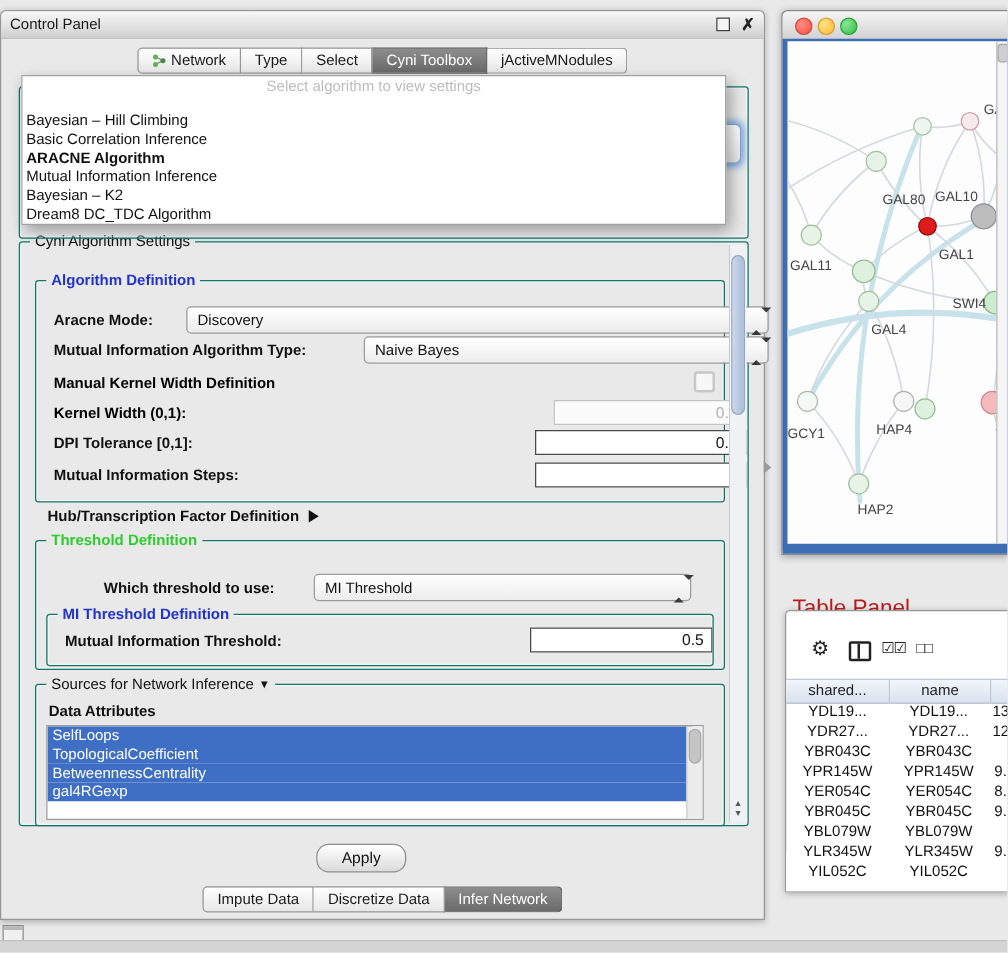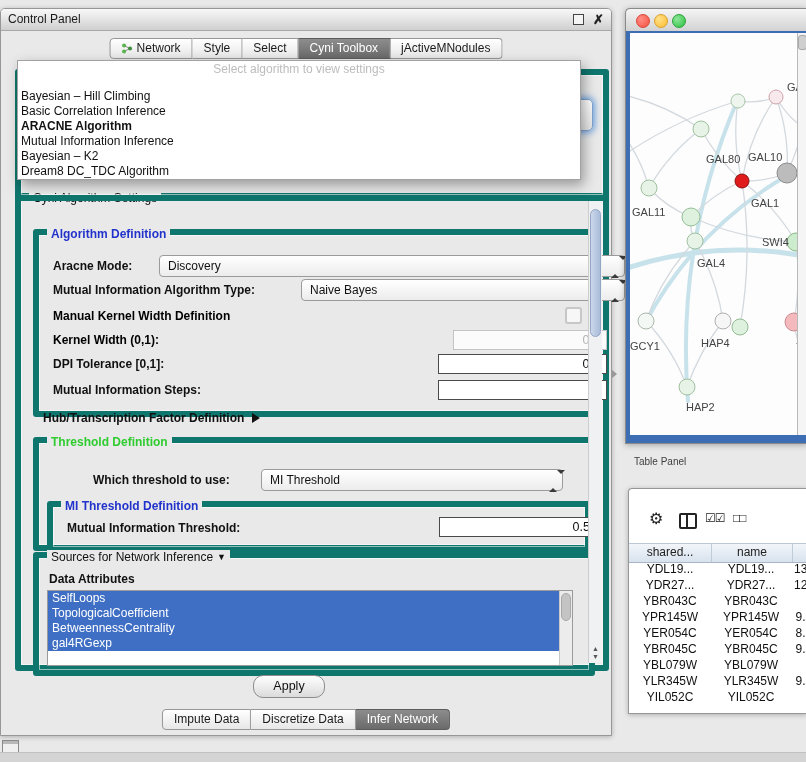--- a/index.html
+++ b/index.html
@@ -19,21 +19,21 @@
   
   .segctl{position:absolute;display:flex;}
   .seg{height:19px;line-height:19px;padding:0 11px;background:linear-gradient(#ffffff,#e7e7e7);
        border:1px solid #979797;border-left:none;font-size:12px;color:#1a1a1a;white-space:nowrap;
        display:flex;align-items:center;gap:4px;}
   .seg:first-child{border-left:1px solid #979797;border-radius:4px 0 0 4px;}
   .seg:last-child{border-radius:0 4px 4px 0;}
   .seg.sel{background:linear-gradient(#8d8d8d,#6a6a6a);color:#fff;border-color:#5c5c5c;}
 
   
-  .groupbox{position:absolute;border:6px solid #0f766e;border-radius:3px;
+  .groupbox{position:absolute;border:1px solid #0f766e;border-radius:3px;
             box-shadow:inset 0 0 0 1px rgba(255,255,255,.55);}
   .group-title{position:absolute;top:-8px;left:8px;background:#e9e9e9;padding:0 4px;font-size:12px;white-space:nowrap;}
   .group-title.blue{color:#2233cc;font-weight:bold;}
   .group-title.green{color:#2ecc2e;font-weight:bold;}
   .group-title.plain{color:#111;}
 
   .form-label{position:absolute;font-weight:bold;font-size:12px;color:#111;white-space:nowrap;line-height:14px;}
   .form-label.disabled{color:#000000;}
 
   .combo{position:absolute;height:20px;background:linear-gradient(#ffffff,#ececec);
@@ -91,21 +91,21 @@
   .tl{position:absolute;top:5px;width:12px;height:12px;border-radius:50%;}
   .tl.red{left:10px;background:radial-gradient(circle at 4px 4px,#ff8d85,#f4503f);border:1px solid #d8443a;}
   .tl.yellow{left:28px;background:radial-gradient(circle at 4px 4px,#ffe08a,#fdbc2e);border:1px solid #d9a02a;}
   .tl.green{left:46px;background:radial-gradient(circle at 4px 4px,#8ee69a,#2bc03f);border:1px solid #27a436;}
   .net-frame{position:absolute;left:0;top:22px;right:0;bottom:0;}
   #net-svg{position:absolute;left:4px;top:2px;background:#fdfdfd;}
   .net-scroll{position:absolute;right:0;top:2px;width:9px;height:402px;background:#f5f5f5;border-left:1px solid #b9b9b9;}
   .net-scroll .thumb{width:7px;height:13px;margin:2px auto 0;background:#cfcfcf;border:1px solid #a8a8a8;border-radius:3px;}
 
   
-  .table-panel-label{position:absolute;left:634px;top:456px;font-size:10px;color:#404040;}
+  .table-panel-label{position:absolute;left:634px;top:476px;font-size:18px;color:#b91c1c;}
   #table-window{position:absolute;left:628px;top:488px;width:178px;height:224px;background:#fff;
                 border:1px solid #979797;border-right:none;border-radius:4px 0 0 0;box-shadow:0 1px 5px rgba(0,0,0,.25);}
   .tool-ic{position:absolute;color:#222;}
   .gear-ic{left:20px;top:20px;font-size:16px;}
   .cols-ic{left:50px;top:24px;width:14px;height:12px;border:2px solid #222;border-radius:2px;}
   .cols-ic::after{content:"";position:absolute;left:5px;top:0;bottom:0;width:2px;background:#222;}
   .checks-ic{left:76px;top:22px;font-size:12px;letter-spacing:-1px;}
   .boxes-ic{left:104px;top:22px;font-size:12px;letter-spacing:-1px;}
   .thead{position:absolute;left:0;top:54px;right:0;height:18px;display:flex;
          background:linear-gradient(#f2f6fa,#d8e2ee);border-top:1px solid #bcc7d4;border-bottom:1px solid #a9b6c5;}
@@ -146,21 +146,21 @@
               <line x1="2.5" y1="2.5" x2="8.5" y2="5.5" stroke="#8a8a8a" stroke-width="1"></line>
               <line x1="2.5" y1="8.5" x2="8.5" y2="5.5" stroke="#8a8a8a" stroke-width="1"></line>
               <circle cx="2.5" cy="2.5" r="2" fill="#5ab54f"></circle>
               <circle cx="2.5" cy="8.5" r="2" fill="#5ab54f"></circle>
               <circle cx="8.5" cy="5.5" r="2" fill="#3e8e3e"></circle>
             </svg>
           </span>
           <span>Network</span>
         </div>
         <div class="seg">
-          <span>Style</span>
+          <span>Type</span>
         </div>
         <div class="seg">
           <span>Select</span>
         </div>
         <div class="seg sel">
           <span>Cyni Toolbox</span>
         </div>
         <div class="seg">
           <span>jActiveMNodules</span>
         </div>
@@ -222,21 +222,21 @@
 
         <span class="form-label" style="left:54px;top:30px;">Which threshold to use:</span>
         <div class="combo" style="left:206px;top:26px;width:300px;">
           <span class="combo-text">MI Threshold</span>
           <span class="stepper"><span class="up"></span><span class="dn"></span></span>
         </div>
 
         <div class="groupbox" style="left:8px;top:58px;width:532px;height:40px;">
           <span class="group-title blue">MI Threshold Definition</span>
           <span class="form-label" style="left:14px;top:14px;">Mutual Information Threshold:</span>
-          <div class="field" style="left:386px;top:10px;width:138px;padding-left:12px;">0.5</div>
+          <div class="field" style="left:386px;top:10px;width:138px;">0.5</div>
         </div>
       </div>
 
       <div class="groupbox" style="left:12px;top:353px;width:550px;height:112px;">
         <span class="group-title plain">
           <span>Sources for Network Inference</span><span class="arrow-down-char">▼</span>
         </span>
         <span class="form-label" style="left:10px;top:14px;">Data Attributes</span>
         <div class="listbox" style="left:8px;top:32px;width:524px;height:74px;">
           <div id="attr-items">

